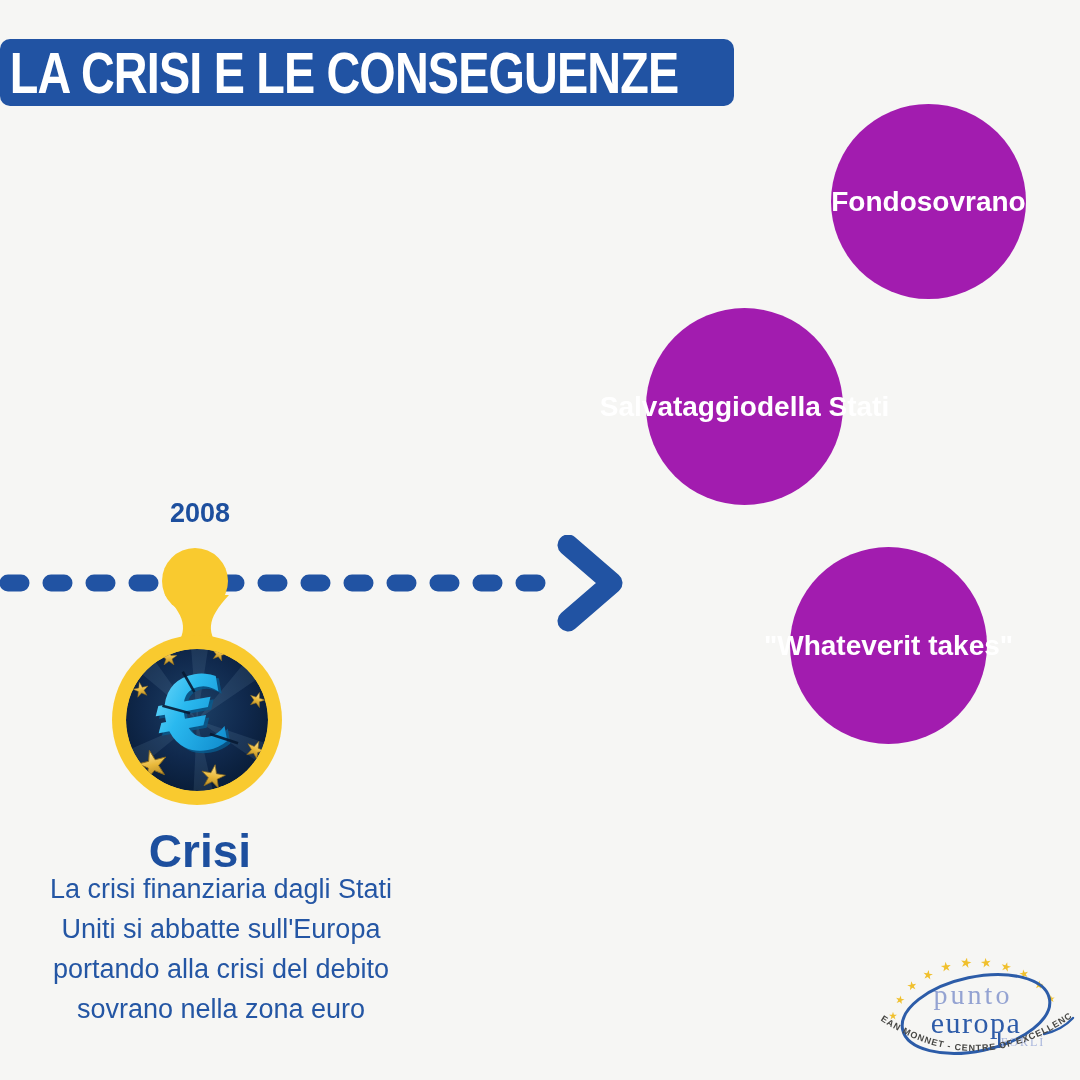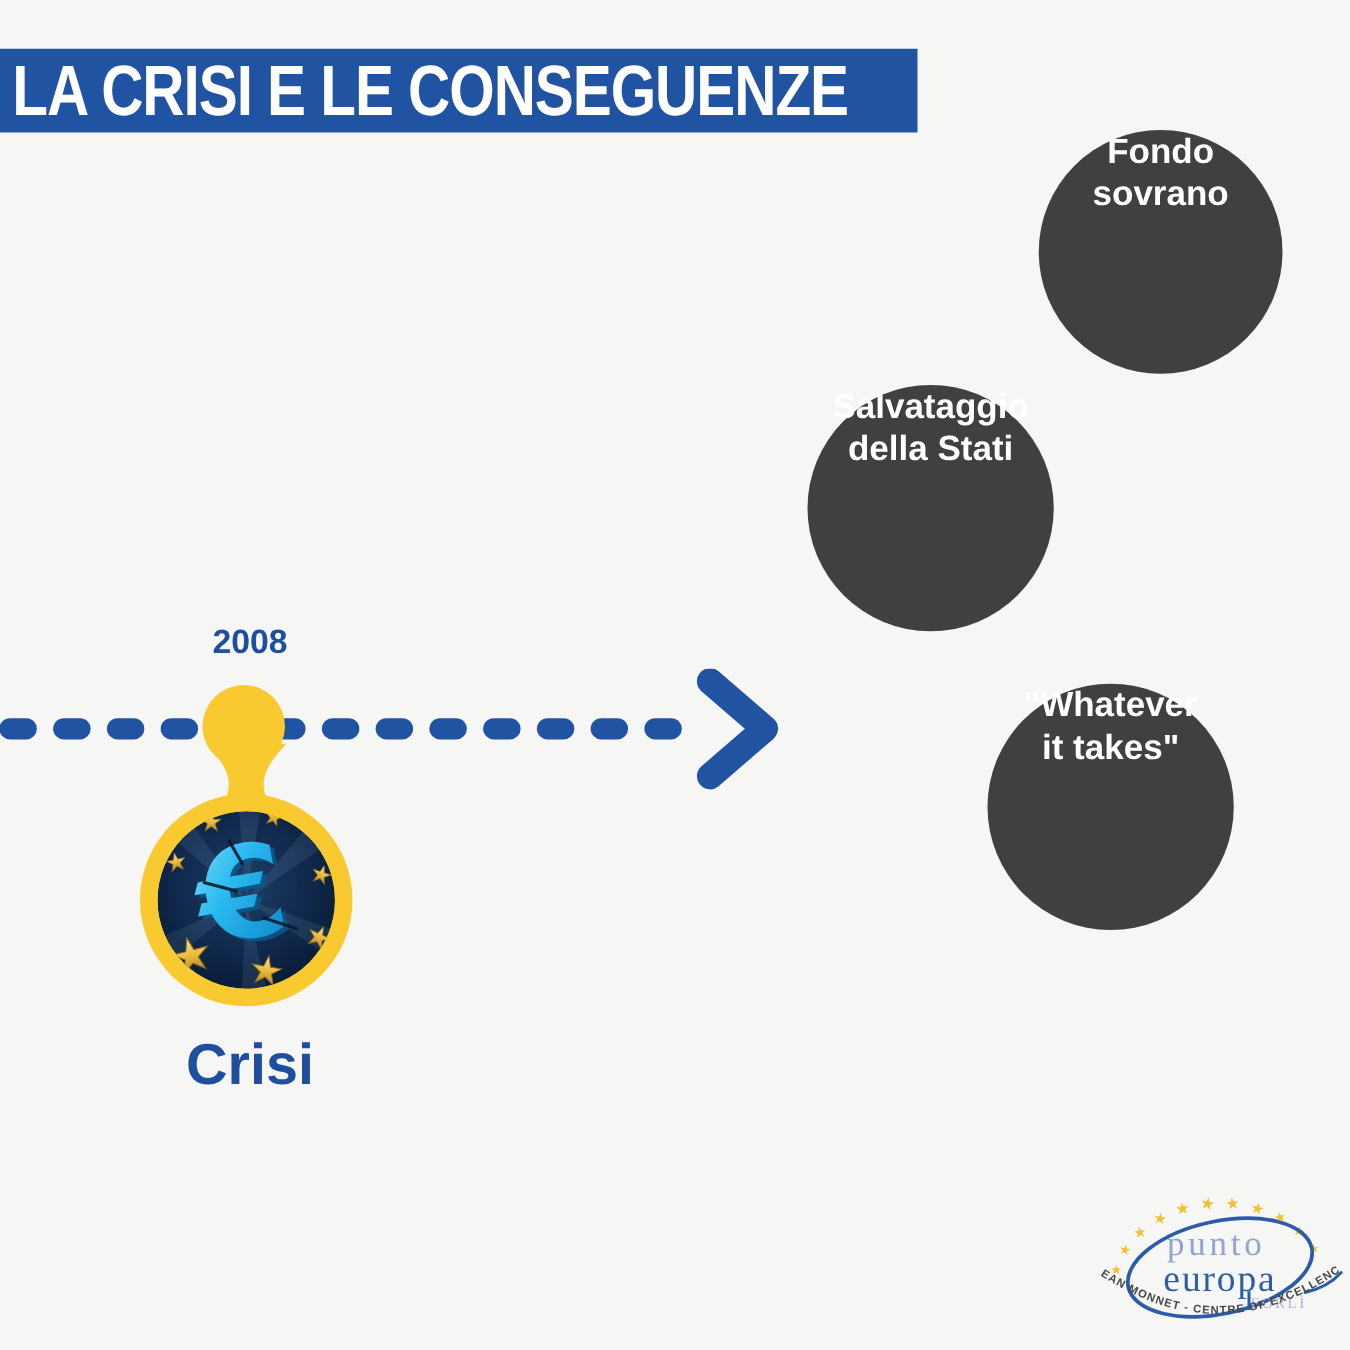--- a/index.html
+++ b/index.html
@@ -16,40 +16,41 @@
   }
 
   
   .banner {
     position: absolute;
     left: 0; top: 39px;
     width: 734px; height: 67px;
     background: #2153a3;
     display: flex; align-items: center;
     overflow: hidden;
+    border-radius: 10px;
   }
   .banner-text {
     display: inline-block;
     color: #ffffff;
     font-size: 57px;
     font-weight: bold;
     letter-spacing: -1px;
     white-space: nowrap;
     transform: scaleX(0.82);
     transform-origin: left center;
     padding-left: 12px;
   }
 
   
   .bubble {
     position: absolute;
     border-radius: 50%;
-    background: #404040;
-    display: flex; flex-direction: column;
-    align-items: center; 
+    background: #a21caf;
+    display: flex; flex-direction: row;
+    align-items: center; justify-content: center;
     text-align: center;
   }
   .bubble-line {
     color: #ffffff;
     font-size: 28px;
     font-weight: bold;
     line-height: 34px;
     white-space: nowrap;
   }
   .bubble-0 { left: 831px; top: 104px; width: 195px; height: 195px; }
@@ -191,20 +192,26 @@
         <g stroke="#071a33" stroke-width="2.6" fill="none" opacity="0.9">
           <path d="M 70 160 L 96 172"></path>
           <path d="M 112 196 L 138 210"></path>
           <path d="M 96 130 L 104 152"></path>
         </g>
       </g>
     </g>
   </svg>
 
   <div class="event-title">Crisi</div>
+  <div class="event-desc">
+    <div class="event-desc-line">La crisi finanziaria dagli Stati</div>
+    <div class="event-desc-line">Uniti si abbatte sull'Europa</div>
+    <div class="event-desc-line">portando alla crisi del debito</div>
+    <div class="event-desc-line">sovrano nella zona euro</div>
+  </div>
 
   <svg class="logo-svg" viewBox="0 0 202 116" xmlns:xlink="http://www.w3.org/1999/xlink" aria-hidden="true">
     <defs>
       <path id="logostar" d="M0,-10 L2.23,-3.07 L9.51,-3.09 L3.61,1.17 L5.88,8.09 L0,3.8 L-5.88,8.09 L-3.61,1.17 L-9.51,-3.09 L-2.23,-3.07 Z"></path>
       <path id="logoarc" d="M 4 62 Q 101 126 198 58" fill="none"></path>
     </defs>
 
     <g fill="#f0c02e">
       <use href="#logostar" transform="translate(17,58) scale(0.42)"></use>
       <use href="#logostar" transform="translate(24,42) scale(0.45) rotate(12)"></use>

